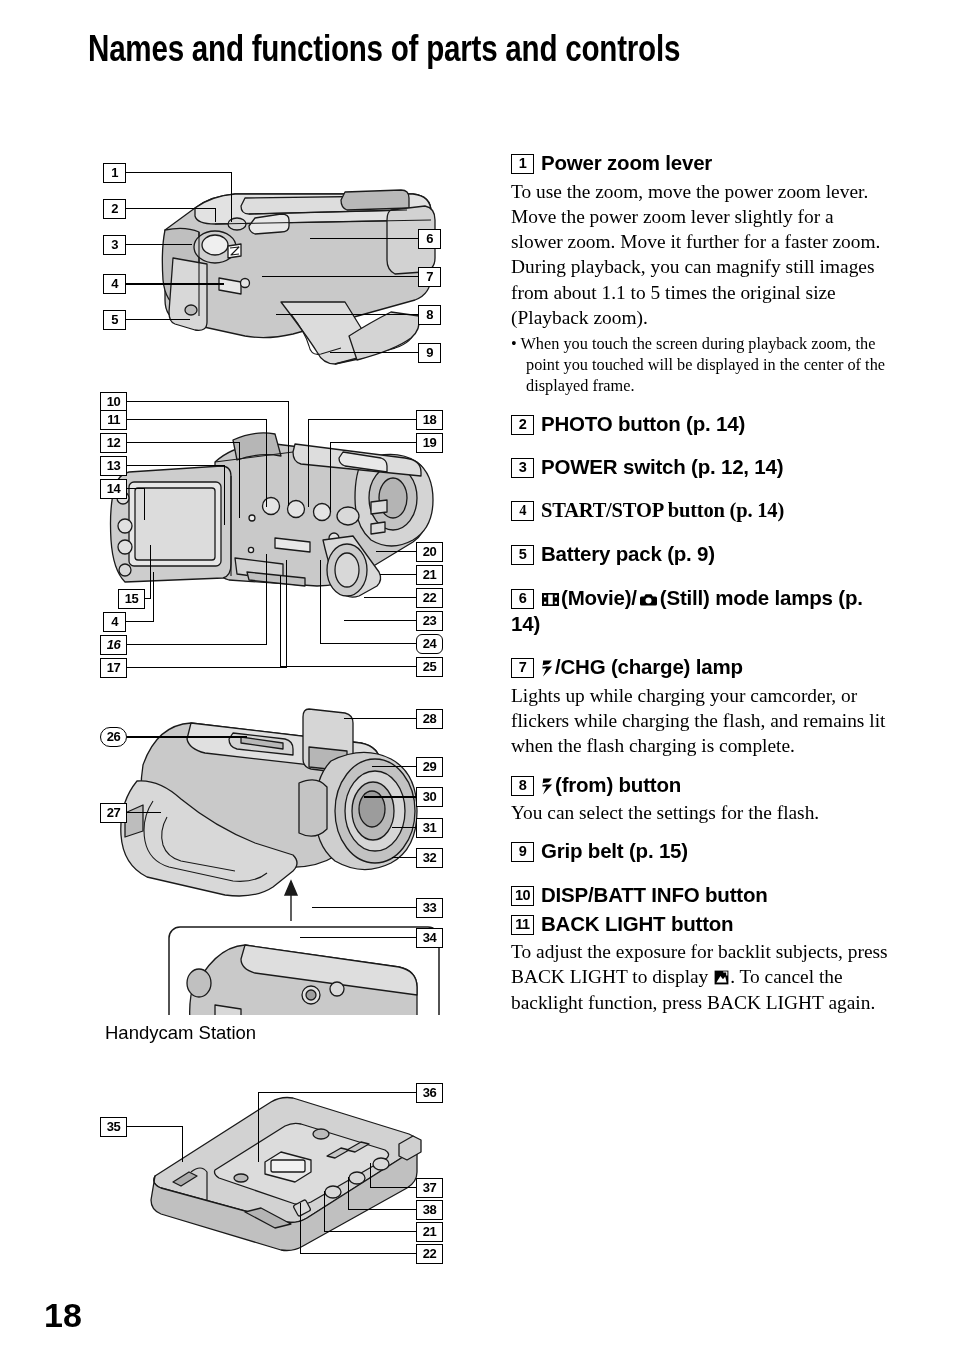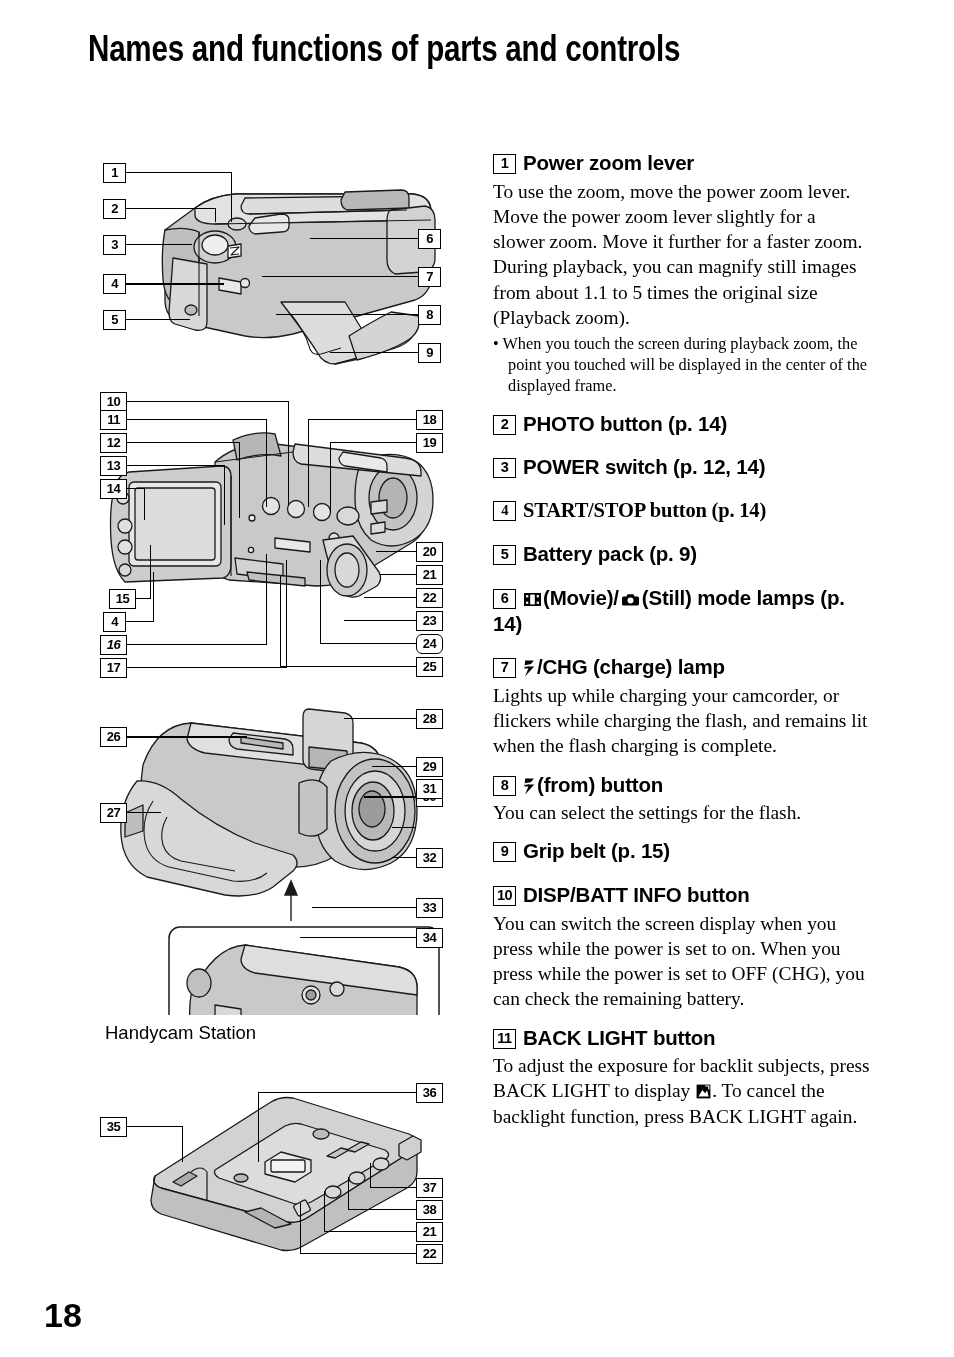--- a/index.html
+++ b/index.html
@@ -15,21 +15,21 @@
   .title{
     font-family:"Liberation Sans",sans-serif;
     font-weight:bold;
     font-size:37px;
     letter-spacing:-0.3px;
     transform:scaleX(0.80);
     transform-origin:left center;
     white-space:nowrap;
     line-height:1.12;
   }
-  .right-col{position:absolute;left:493px;top:150px;width:378px;}
+  .right-col{position:absolute;left:511px;top:150px;width:378px;}
 
   
   .cal{
     position:absolute;
     width:23px;height:20px;
     border:1.6px solid #000;
     background:#fff;
     font-family:"Liberation Sans",sans-serif;
     font-size:13px;font-weight:bold;
     line-height:18px;text-align:center;
@@ -251,21 +251,21 @@
   <div class="leadv" style="left:239px;top:442px;height:76px;"></div>
 
   <div class="cal w2" style="left:100px;top:456px;">13</div>
   <div class="lead" style="left:127px;top:465px;width:98px;"></div>
   <div class="leadv" style="left:224px;top:465px;height:60px;"></div>
 
   <div class="cal w2" style="left:100px;top:479px;">14</div>
   <div class="lead" style="left:127px;top:488px;width:18px;"></div>
   <div class="leadv" style="left:144px;top:488px;height:32px;"></div>
 
-  <div class="cal w2" style="left:109px;top:589px;">15</div>
+  <div class="cal w2" style="left:118px;top:589px;">15</div>
   <div class="lead" style="left:127px;top:598px;width:24px;"></div>
   <div class="leadv" style="left:150px;top:545px;height:54px;"></div>
 
   <div class="cal" style="left:103px;top:612px;">4</div>
   <div class="lead" style="left:126px;top:621px;width:28px;"></div>
   <div class="leadv" style="left:153px;top:572px;height:50px;"></div>
 
   <div class="cal w2" style="left:100px;top:635px;font-style:italic;">16</div>
   <div class="lead" style="left:127px;top:644px;width:140px;"></div>
   <div class="leadv" style="left:266px;top:554px;height:90px;"></div>
@@ -349,36 +349,36 @@
         <circle cx="198" cy="334" r="3" fill="#808080"></circle>
 
         <path d="M168 356 L248 370 L248 382 L168 368 Z" fill="#b8b8b8"></path>
 
         <ellipse cx="104" cy="288" rx="12" ry="14" fill="#c0c0c0"></ellipse>
         <path d="M120 310 L146 314 L146 354 L120 348 Z" fill="#d8d8d8"></path>
       </g>
     </svg>
   </div>
 
-  <div class="cal w2" style="left:100px;top:727px;">26</div>
+  <div class="cal w2" style="left:100px;top:727px;border-radius:10px;">26</div>
   <div class="lead" style="left:127px;top:736px;width:120px;height:1.8px;"></div>
 
   <div class="cal w2" style="left:100px;top:803px;">27</div>
   <div class="lead" style="left:127px;top:812px;width:34px;"></div>
 
   <div class="cal w2" style="left:416px;top:709px;">28</div>
   <div class="lead" style="left:344px;top:718px;width:72px;"></div>
 
   <div class="cal w2" style="left:416px;top:757px;">29</div>
   <div class="lead" style="left:372px;top:766px;width:44px;"></div>
 
   <div class="cal w2" style="left:416px;top:787px;">30</div>
   <div class="lead" style="left:364px;top:796px;width:52px;height:1.8px;"></div>
 
-  <div class="cal w2" style="left:416px;top:779px;">31</div>
+  <div class="cal w2" style="left:416px;top:818px;">31</div>
   <div class="lead" style="left:392px;top:827px;width:24px;"></div>
 
   <div class="cal w2" style="left:416px;top:848px;">32</div>
   <div class="lead" style="left:392px;top:857px;width:24px;"></div>
 
   <div class="cal w2" style="left:416px;top:898px;">33</div>
   <div class="lead" style="left:312px;top:907px;width:104px;"></div>
 
   <div class="cal w2" style="left:416px;top:928px;">34</div>
   <div class="lead" style="left:300px;top:937px;width:116px;"></div>
@@ -496,21 +496,20 @@
             </svg></span><span>(from) button</span></div>
       <p class="item-body">You can select the settings for the flash.</p>
     </div>
 
     <div class="item">
       <div class="item-head" style="margin-bottom:18px;"><span class="num">9</span><span>Grip belt (p. 15)</span></div>
     </div>
 
     <div class="item">
       <div class="item-head"><span class="num">10</span><span>DISP/BATT INFO button</span></div>
-      <p class="item-body">You can switch the screen display when you press while the power is set to on. When you press while the power is set to OFF (CHG), you can check the remaining battery.</p>
     </div>
 
     <div class="item">
       <div class="item-head"><span class="num">11</span><span>BACK LIGHT button</span></div>
       <p class="item-body"><span>To adjust the exposure for backlit subjects, press BACK LIGHT to display </span><span class="ico ico-backlight"><svg viewBox="0 0 15 15">
               <rect x="0.6" y="0.6" width="13.8" height="13.8" fill="#000"></rect>
               <path d="M2.4 12.4 L6.4 6.0 L9.0 9.2 L11.2 6.6 L12.6 12.4 Z" fill="#fff"></path>
               <path d="M9.2 2.0 L12.8 2.0 L12.8 5.4" fill="none" stroke="#fff" stroke-width="1.2"></path>
             </svg></span><span>. To cancel the backlight function, press BACK LIGHT again.</span></p>
     </div>

